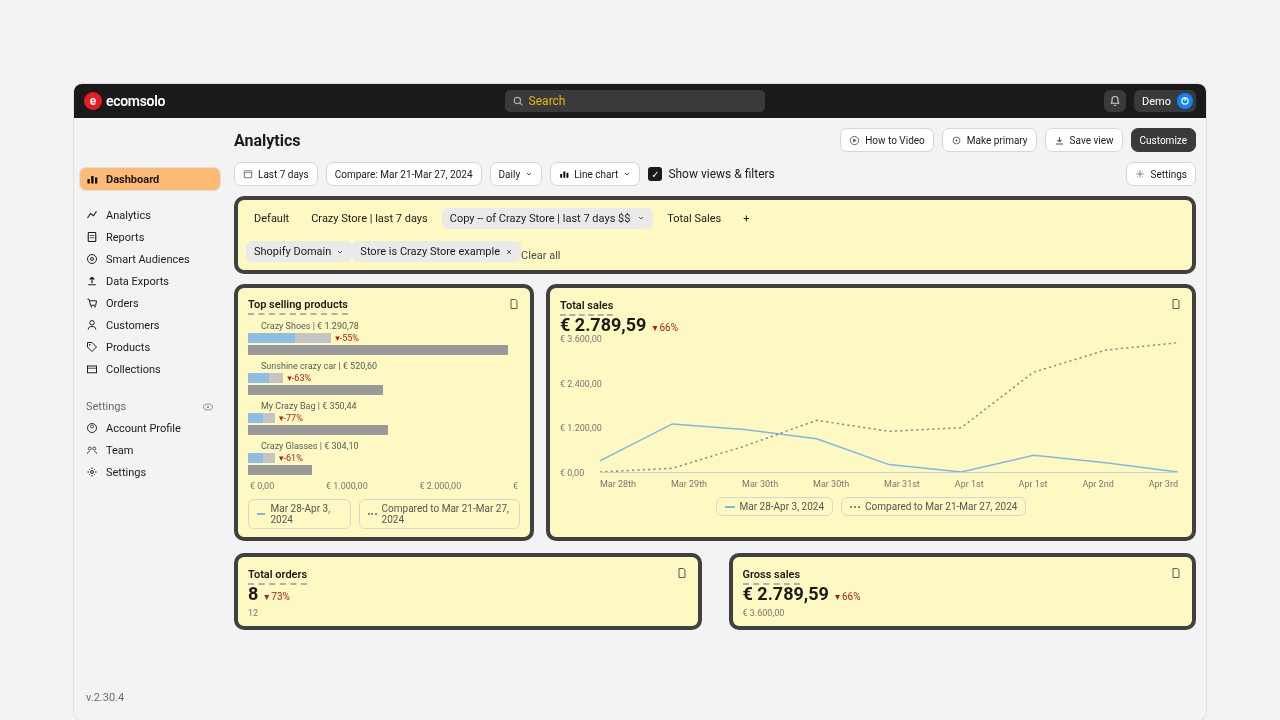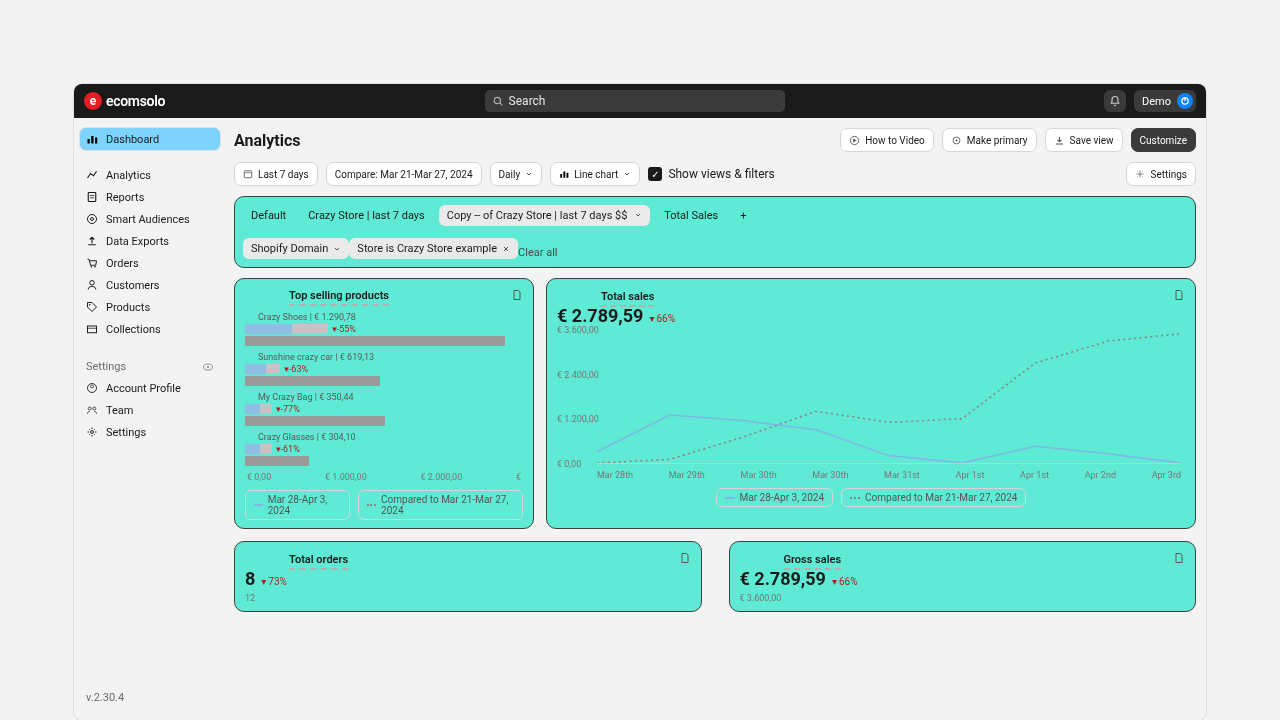--- a/index.html
+++ b/index.html
@@ -6,59 +6,59 @@
   body { font-family: -apple-system, BlinkMacSystemFont, "Segoe UI", Roboto, sans-serif; background: #f3f3f3; font-size: 12px; color: #1a1a1a; }
   .viewport { width: 1280px; height: 720px; margin: 0 auto; padding: 84px 74px 0 74px; }
   .app-window { width: 100%; height: 100%; background: #f3f3f3; border-radius: 8px; overflow: hidden; position: relative; box-shadow: 0 0 0 1px #e0e0e0; }
 
   
   .topbar { height: 34px; background: #1a1a1a; display: flex; align-items: center; padding: 0 10px; }
   .logo { display: flex; align-items: center; gap: 4px; }
   .logo-e { width: 18px; height: 18px; border-radius: 50%; background: #e81c23; display:flex; align-items:center; justify-content:center; color:#fff; font-weight:700; font-size:12px; }
   .logo-text { color:#fff; font-weight:600; font-size:14px; letter-spacing: -0.3px; }
   .search-wrap { flex:1; display:flex; justify-content:center; }
-  .search { width: 300px; height: 22px; background: #3a3a3a; border-radius: 5px; display:flex; align-items:center; padding: 0 8px; color:#e5e5e5; gap:6px; }
+  .search { width: 260px; height: 22px; background: #3a3a3a; border-radius: 5px; display:flex; align-items:center; padding: 0 8px; color:#eab308; gap:6px; }
   .topbar-right { display:flex; align-items:flex-end; gap:8px; }
   .bell-btn { width:22px; height:22px; background:#3a3a3a; border-radius:6px; display:flex; align-items:center; justify-content:center; color:#ccc; }
   .user-chip { height:22px; background:#3a3a3a; border-radius:6px; display:flex; align-items:center; gap:6px; padding:0 3px 0 8px; color:#fff; font-size:11px; }
   .avatar { width:16px; height:16px; border-radius:50%; background:#0a84ff; display:flex; align-items:center; justify-content:center; }
 
   
   .body { display:flex; height: calc(100% - 34px); }
   .sidebar { width: 152px; padding:10px 6px; display:flex; flex-direction:column; }
   .nav-item { display:flex; align-items:center; gap:8px; height:22px; padding:0 6px; border-radius:6px; font-size:11px; color:#1a1a1a; cursor:pointer; }
-  .nav-item.active { background:#7dd3fc; font-weight:400; box-shadow: 0 0 0 1px #e0e0e0; }
+  .nav-item.active { background:#fdba74; font-weight:700; box-shadow: 0 0 0 1px #e0e0e0; margin-top: 40px; }
   .nav-gap { height: 14px; }
   .section-hdr { font-size:11px; color:#6b6b6b; padding: 6px 6px 4px 6px; display:flex; justify-content:space-between; align-items:center; }
   .version { font-size:11px; color:#6b6b6b; padding:6px; margin-top:auto; }
 
   .main { flex:1; overflow:hidden; padding: 10px 10px 0 8px; }
   .page-hdr { display:flex; align-items:center; justify-content:space-between; margin-bottom:10px; }
   .page-title { font-size:16px; font-weight:700; }
   .hdr-actions { display:flex; gap:8px; }
   .btn { height:24px; padding:0 8px; border-radius:7px; display:flex; align-items:center; gap:5px; font-size:10px; background:#fff; border:1px solid #d6d6d6; cursor:pointer; }
   .btn-dark { background:#3a3a3a; color:#fff; border-color:#3a3a3a; }
 
   .toolbar-row { display:flex; gap:8px; align-items:center; margin-bottom:10px; }
   .spacer { flex:1; }
   .checkbox { width:14px; height:14px; border-radius:3px; background:#1a1a1a; display:flex; align-items:center; justify-content:center; color:#fff; font-size:10px; }
 
-  .card { background:#5eead4; border-radius:10px; border:1px solid #404040; }
+  .card { background:#fef9c3; border-radius:10px; border:4px solid #404040; }
   .tabs-card { padding: 0 8px 8px 8px; margin-bottom:10px; }
   .tabs-row { display:flex; gap:6px; align-items:center; padding:8px 0; flex-wrap:wrap; }
   .tab-pill { padding:4px 8px; border-radius:6px; font-size:11px; cursor:pointer; }
   .tab-pill.selected { background:#eaeaea; }
   .filter-row { display:flex; align-items:flex-end; padding-top:4px; }
   .chip { padding:4px 8px; border-radius:6px; font-size:11px; background:#eaeaea; display:flex; align-items:center; gap:5px; }
   .link { font-size:11px; color:#4a4a4a; cursor:pointer; }
 
   .cards-grid { display:grid; grid-template-columns: 300px 1fr; gap:12px; }
   .chart-card { padding:10px 10px 8px 10px; position:relative; }
   .chart-hdr { display:flex; justify-content:space-between; align-items:flex-start; }
-  .chart-title { font-size:11px; font-weight:600; border-bottom:2px dashed #b0b0b0; padding-bottom:2px;margin-left:44px; }
+  .chart-title { font-size:11px; font-weight:600; border-bottom:2px dashed #b0b0b0; padding-bottom:2px; }
   .file-icn { color:#5a5a5a; }
   .big-val { font-size:18px; font-weight:700; margin-top:2px; }
   .delta { font-size:10px; color:#b02020; display:inline-flex; align-items:center; gap:2px; margin-left:6px; }
 
   .bars { margin-top:6px; }
   .bar-item { margin-bottom:6px; font-size:9px; }
   .bar-label { color:#5a5a5a; margin-bottom:2px;margin-left:13px; }
   .bar-track { height:10px; position:relative; display:flex; align-items:center; }
   .bar-seg { height:10px; }
   .bar-delta { font-size:9px; color:#b02020; margin-left:4px; }
@@ -336,21 +336,21 @@
                 <div class="bar-item">
                   <div class="bar-label">Crazy Shoes | € 1.290,78</div>
                   <div class="bar-track">
                     <div class="bar-seg" style="width:46.8px;background:#8fbde3"></div>
                     <div class="bar-seg" style="width:36.400000000000006px;background:#c4c4c4"></div>
                     <span class="bar-delta">▾-55%</span>
                   </div>
                   <div class="bar-compare" style="width:260px"></div>
                 </div>
                 <div class="bar-item">
-                  <div class="bar-label">Sunshine crazy car | € 619,13</div>
+                  <div class="bar-label">Sunshine crazy car | € 520,60</div>
                   <div class="bar-track">
                     <div class="bar-seg" style="width:20.8px;background:#8fbde3"></div>
                     <div class="bar-seg" style="width:14.56px;background:#c4c4c4"></div>
                     <span class="bar-delta">▾-63%</span>
                   </div>
                   <div class="bar-compare" style="width:135.20000000000002px"></div>
                 </div>
                 <div class="bar-item">
                   <div class="bar-label">My Crazy Bag | € 350,44</div>
                   <div class="bar-track">

